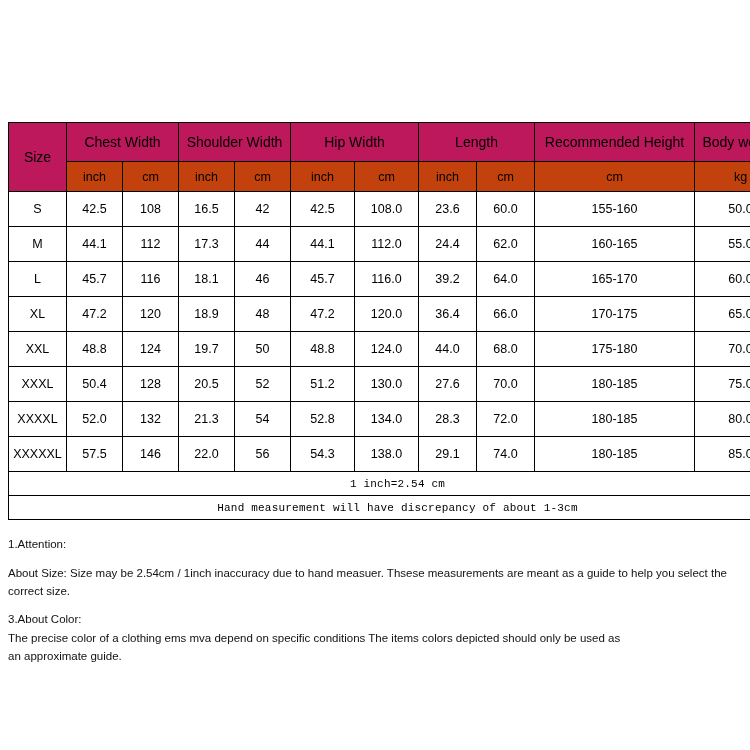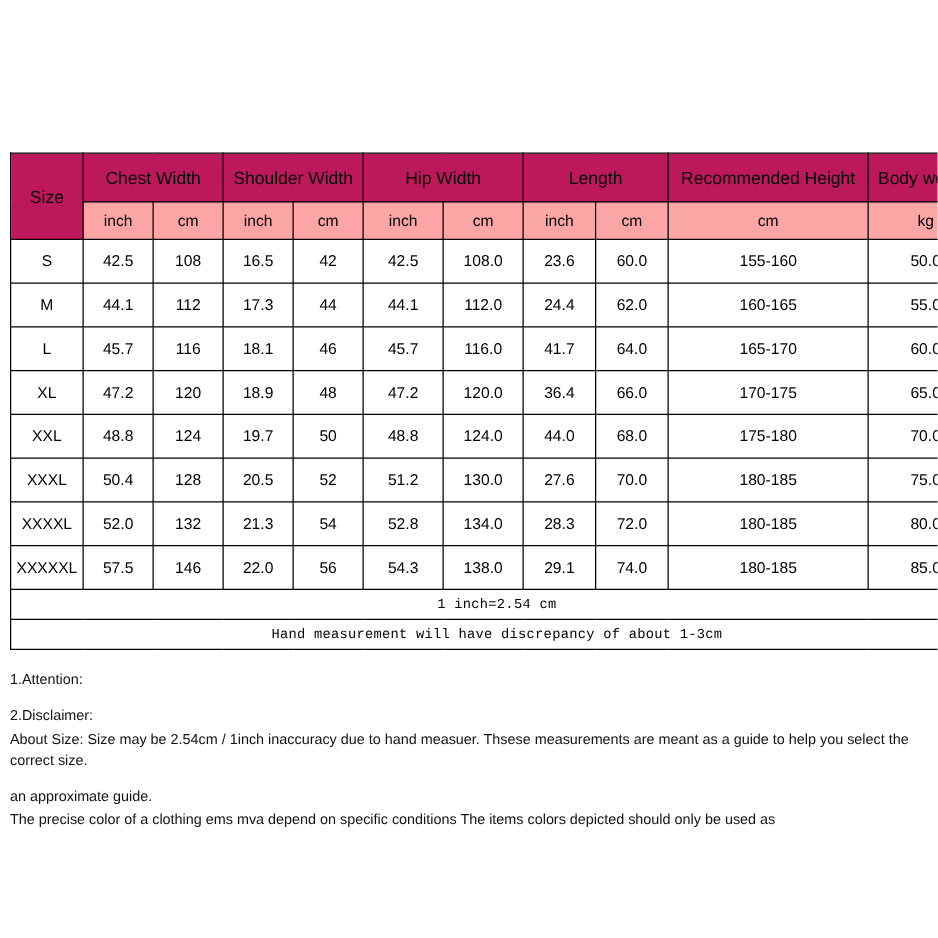--- a/index.html
+++ b/index.html
@@ -41,21 +41,21 @@
     font-weight: normal;
   }
   .hdr-row th {
     height: 38px;
     background: #be185d;
     font-weight: bold;
     font-size: 14px;
   }
   .unit-row td {
     height: 29px;
-    background: #fca5a5;
+    background: #c2410c;
     font-size: 12.5px;
   }
   .data-row td {
     height: 34px;
     background: #ffffff;
     font-size: 12.5px;
   }
   .note-row td {
     height: 23px;
     background: #ffffff;
@@ -160,21 +160,21 @@
           <td>55.0</td>
         </tr>
         <tr class="data-row">
           <td>L</td>
           <td>45.7</td>
           <td>116</td>
           <td>18.1</td>
           <td>46</td>
           <td>45.7</td>
           <td>116.0</td>
-          <td>41.7</td>
+          <td>39.2</td>
           <td>64.0</td>
           <td>165-170</td>
           <td>60.0</td>
         </tr>
         <tr class="data-row">
           <td>XL</td>
           <td>47.2</td>
           <td>120</td>
           <td>18.9</td>
           <td>48</td>
@@ -245,22 +245,22 @@
         </tr>
       </tbody>
     </table>
   </div>
 
   <div class="notes">
     <div class="block">
       <p class="heading">1.Attention:</p>
     </div>
     <div class="block">
-      <p class="heading">2.Disclaimer:</p>
       <p>About Size: Size may be 2.54cm / 1inch inaccuracy due to hand measuer. Thsese measurements are meant as a guide to help you select the correct size.</p>
     </div>
     <div class="block">
+      <p class="heading">3.About Color:</p>
+      <p>The precise color of a clothing ems mva depend on specific conditions The items colors depicted should only be used as</p>
       <p>an approximate guide.</p>
-      <p>The precise color of a clothing ems mva depend on specific conditions The items colors depicted should only be used as</p>
     </div>
   </div>
 
 </div>
 
 </body></html>

